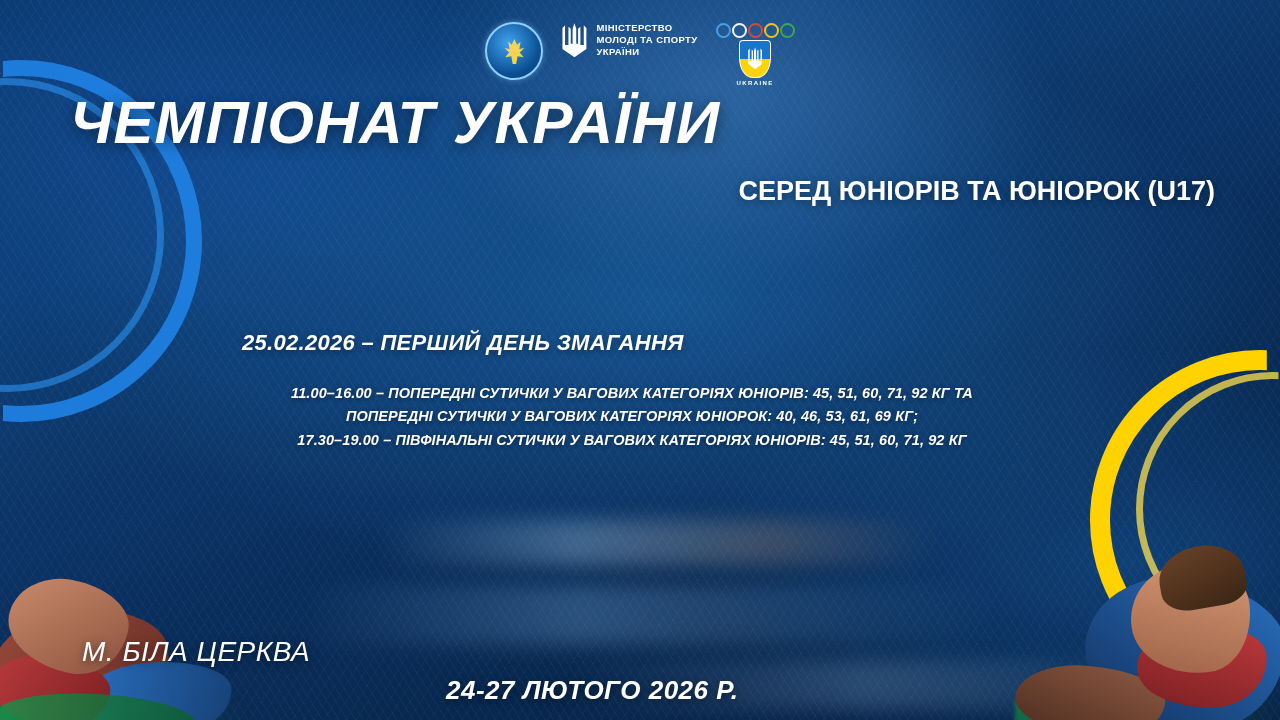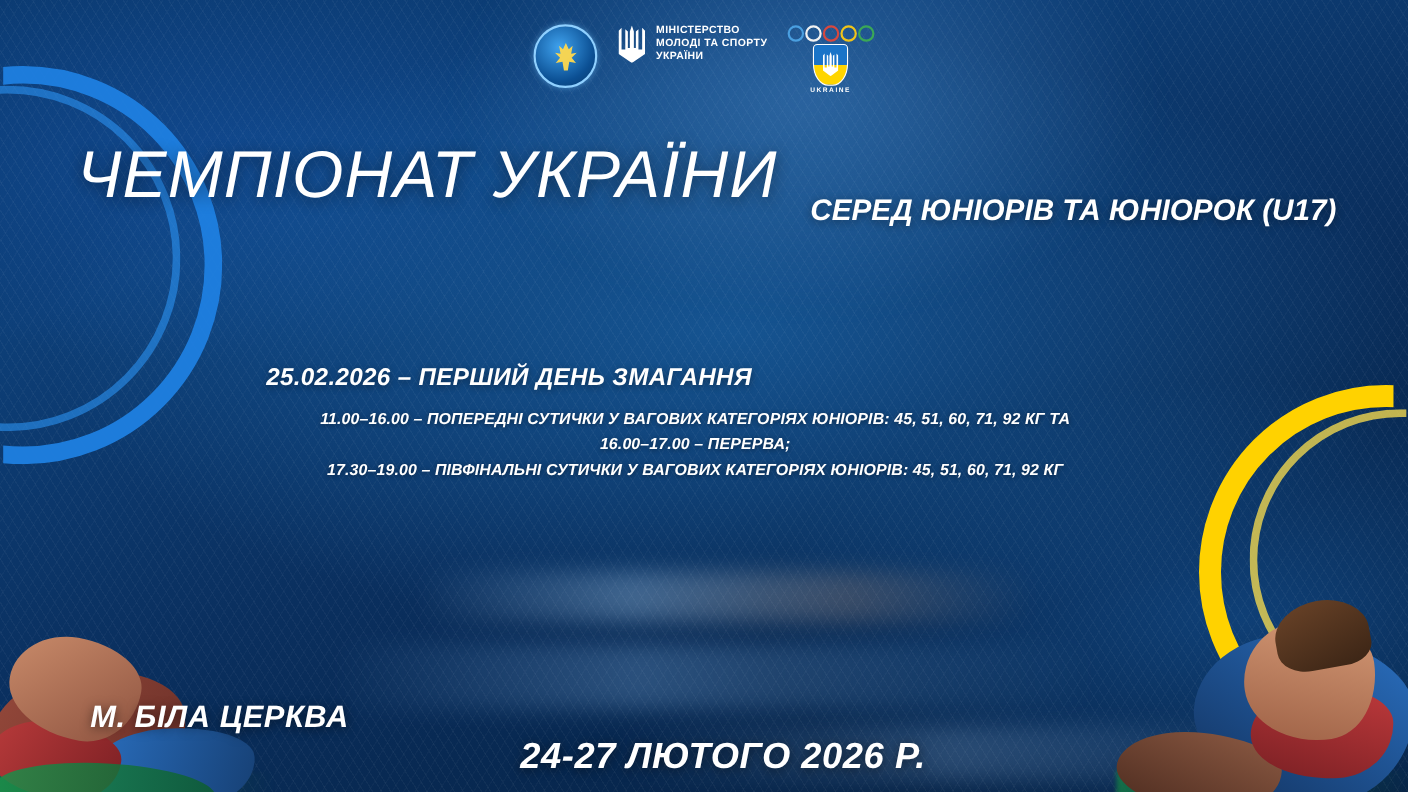--- a/index.html
+++ b/index.html
@@ -177,85 +177,83 @@
     letter-spacing: 1.4px;
     color: #fff;
   }
 
   
   .title-main {
     position: absolute;
     left: 70px;
     top: 88px;
     font-size: 60px;
-    font-weight: normal;
+    font-weight: bold;
     letter-spacing: 1px;
     font-style: italic;
     text-transform: uppercase;
     text-shadow: 0 3px 14px rgba(0,0,0,.45);
     white-space: nowrap;
-    margin-top: 36px;
   }
   .title-sub {
     position: absolute;
     right: 65px;
     top: 172px;
     text-align: right;
-    font-style: italic;
     font-weight: bold;
     text-transform: uppercase;
     font-size: 27px;
     line-height: 1.45;
     text-shadow: 0 2px 9px rgba(0,0,0,.4);
   }
 
   
   .schedule {
     position: absolute;
     left: 242px;
     top: 330px;
     width: 780px;
   }
   .schedule-day {
     font-size: 22px;
     font-weight: bold;
     font-style: italic;
     letter-spacing: .3px;
     text-transform: uppercase;
-    margin-bottom: 14px;
+    margin-bottom: 26px;
     text-shadow: 0 2px 7px rgba(0,0,0,.4);
   }
   .schedule-lines {
     font-size: 14.5px;
     font-weight: bold;
     font-style: italic;
     line-height: 1.62;
     text-transform: uppercase;
     letter-spacing: .1px;
     text-shadow: 0 1px 5px rgba(0,0,0,.45);
   }
   .schedule-lines div { white-space: nowrap; text-align: center; }
 
   
   .city {
     position: absolute;
     left: 82px;
     bottom: 52px;
     font-size: 28px;
-    font-weight: bold;
+    font-weight: normal;
     font-style: italic;
     text-transform: uppercase;
     letter-spacing: .5px;
     text-shadow: 0 2px 10px rgba(0,0,0,.55);
   }
   .dates {
     position: absolute;
-    left: 473px;
+    left: 446px;
     bottom: 14px;
-    font-size: 33px;
+    font-size: 26px;
     font-weight: bold;
     font-style: italic;
     text-transform: uppercase;
     letter-spacing: .5px;
     text-shadow: 0 2px 10px rgba(0,0,0,.55);
   }
 
   
   .wrestlers-left {
     position: absolute;
@@ -326,21 +324,21 @@
   <div class="title-main">ЧЕМПІОНАТ УКРАЇНИ</div>
 
   <div class="title-sub">
     <div>СЕРЕД ЮНІОРІВ ТА ЮНІОРОК (U17)</div>
   </div>
 
   <div class="schedule">
     <div class="schedule-day">25.02.2026 – ПЕРШИЙ ДЕНЬ ЗМАГАННЯ</div>
     <div class="schedule-lines">
       <div>11.00–16.00 – ПОПЕРЕДНІ СУТИЧКИ У ВАГОВИХ КАТЕГОРІЯХ ЮНІОРІВ: 45, 51, 60, 71, 92 КГ ТА</div>
-      <div>16.00–17.00 – ПЕРЕРВА;</div>
+      <div>ПОПЕРЕДНІ СУТИЧКИ У ВАГОВИХ КАТЕГОРІЯХ ЮНІОРОК: 40, 46, 53, 61, 69 КГ;</div>
       <div>17.30–19.00 – ПІВФІНАЛЬНІ СУТИЧКИ У ВАГОВИХ КАТЕГОРІЯХ ЮНІОРІВ: 45, 51, 60, 71, 92 КГ</div>
     </div>
   </div>
 
   <div class="wrestlers-left">
     <div class="mat"></div>
     <div class="blob bl1"></div>
     <div class="blob bl4"></div>
     <div class="blob bl3"></div>
     <div class="blob bl2"></div>

